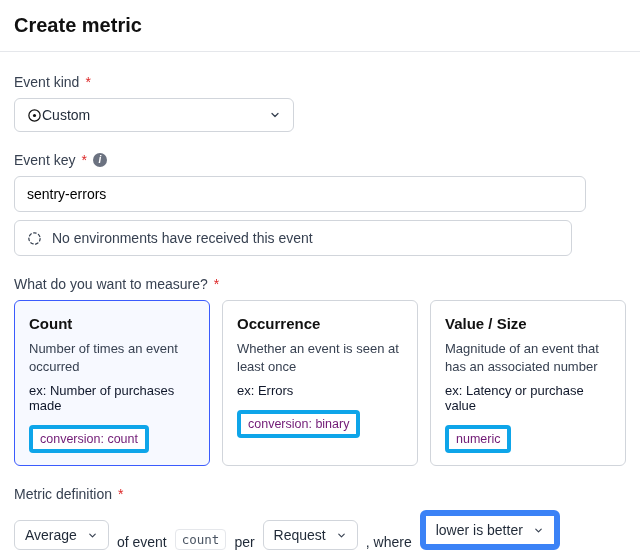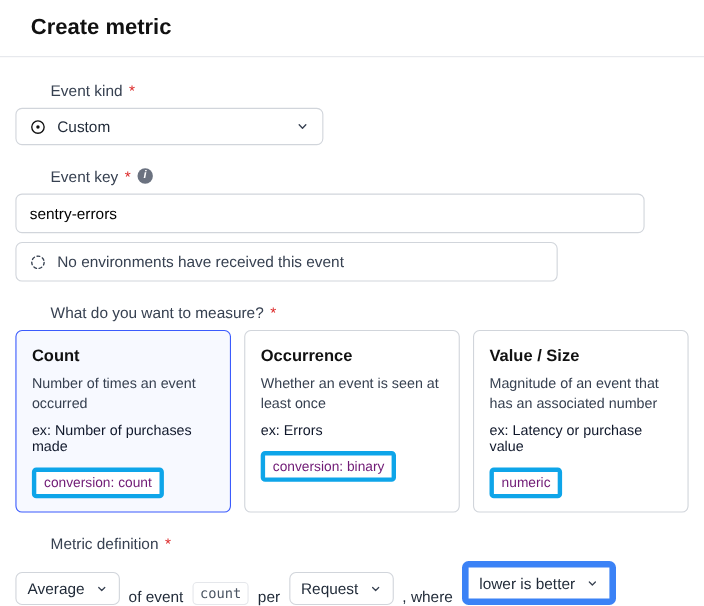--- a/index.html
+++ b/index.html
@@ -7,60 +7,59 @@
     margin: 0;
     font-family: -apple-system, BlinkMacSystemFont, "Segoe UI", Helvetica, Arial, sans-serif;
     color: #1f2937;
     background: #fff;
     width: 640px;
   }
   .page { padding: 14px 14px 20px 14px; }
   h1 {
     font-size: 20px;
     font-weight: 700;
-    margin: 0 0 14px 14px;
+    margin: 0 0 14px 0;
     color: #111;
   }
   .rule { border-bottom: 1px solid #e5e7eb; margin: 0 -14px 22px -14px; }
   .field { margin-bottom: 20px; }
   .label {
     font-size: 14px;
     color: #374151;
     margin-bottom: 8px;
     display: flex;
     align-items: center;
     gap: 6px;
-    margin-left: 32px;
   }
   .req { color: #dc2626; }
   .info-icon {
     width: 14px; height: 14px; border-radius: 50%;
     background: #6b7280; color: #fff;
     display: inline-flex; align-items: center; justify-content: center;
     font-size: 10px; font-weight: 700; font-style: italic;
     line-height: 1;
   }
   .select {
     display: inline-flex; align-items: center; gap: 10px;
     border: 1px solid #d1d5db; border-radius: 6px;
     padding: 8px 12px; background: #fff;
     font-size: 14px; min-width: 280px;
     justify-content: space-between;
     cursor: pointer;
   }
-  .select .left { display: inline-flex; align-items: center; gap: 10px; }
+  .select .left { display: inline-flex; align-items: center; }
   .select.small { min-width: 0; padding: 6px 10px; }
   .input {
     width: 572px; max-width: 100%;
     border: 1px solid #d1d5db; border-radius: 6px;
     padding: 9px 12px; font-size: 14px;
     display: block;
   }
   .status-box {
-    width: 493px; max-width: 100%;
+    width: 558px; max-width: 100%;
     border: 1px solid #d1d5db; border-radius: 6px;
     padding: 9px 12px; font-size: 14px;
     margin-top: 8px;
     display: flex; align-items: center; gap: 10px;
     color: #374151;
   }
   .cards { display: flex; gap: 12px; }
   .card {
     flex: 1;
     border: 1px solid #d1d5db; border-radius: 6px;

